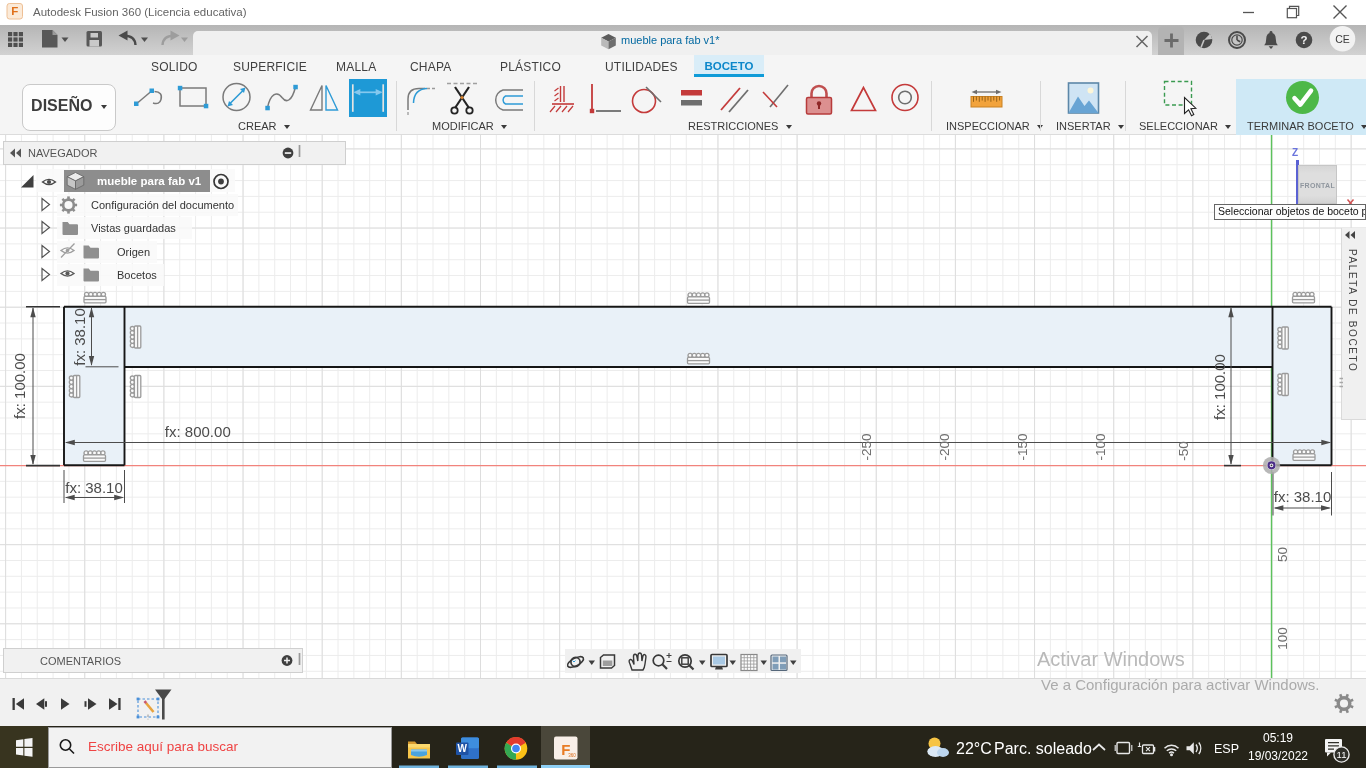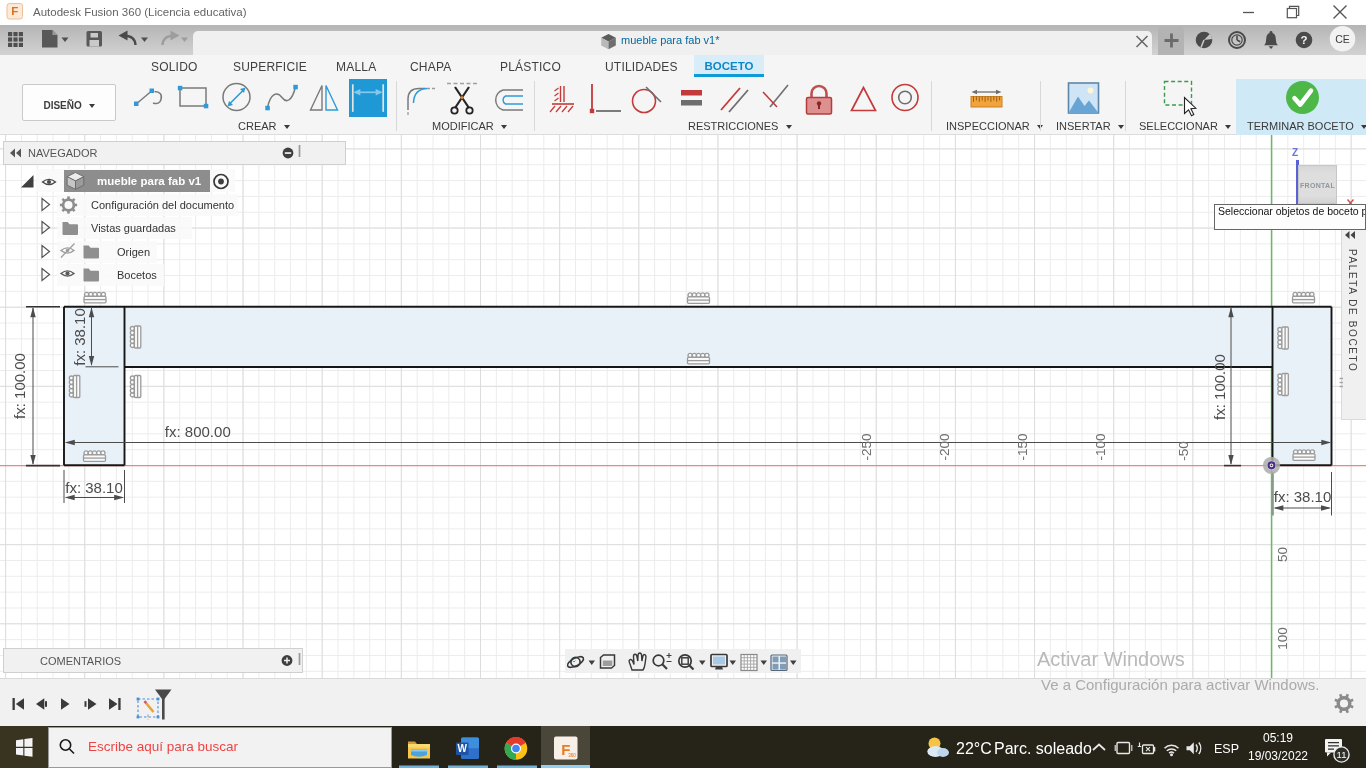--- a/index.html
+++ b/index.html
@@ -9,34 +9,34 @@
 #title-txt{left:33px;top:5.5px;font-size:11.5px;color:#646464}
 
 #qat{left:0;top:25px;width:1366px;height:30px;background:linear-gradient(#b5b5b5,#d2d2d2)}
 #doctab{left:193px;top:31px;width:959px;height:24px;background:#f0f0f0;border-radius:5px 5px 0 0}
 #doctab-txt{left:621px;top:34px;font-size:11px;color:#0369a1}
 #plustab{left:1158px;top:26px;width:26px;height:29px;background:#b3b3b3;border-radius:5px 5px 0 0}
 
 #ribbon{left:0;top:55px;width:1366px;height:80px;background:#f5f5f5;border-bottom:1px solid #dcdcdc}
 .menutab{top:60px;font-size:12px;color:#404040;letter-spacing:.2px}
 #tab-boceto{left:694px;top:55px;width:70px;height:22px;background:#d9edf8;border-bottom:3.5px solid #0e9bd8;color:#0d87ca;font-size:11.5px;font-weight:bold;text-align:center;padding-top:5px}
-#diseno{left:22px;top:84px;width:94px;height:37px;background:#fdfdfd;border:1px solid #c9c9c9;border-radius:2px;text-align:center;line-height:41px;font-size:10px;font-weight:bold;color:#3d3d3d}
+#diseno{left:22px;top:84px;width:94px;height:47px;background:#fdfdfd;border:1px solid #c9c9c9;border-radius:8px;text-align:center;line-height:41px;font-size:16px;font-weight:bold;color:#3d3d3d}
 .glabel{top:120px;font-size:11px;color:#3a3a3a;white-space:nowrap}
 .gdiv{top:81px;width:1px;height:50px;background:#d8d8d8}
 #terminarbg{left:1236px;top:79px;width:130px;height:56px;background:#cfe9f6}
 .caret{display:inline-block;width:0;height:0;border-left:3.5px solid transparent;border-right:3.5px solid transparent;border-top:4.5px solid #3a3a3a;vertical-align:middle;margin-left:4px}
 
 .panelhdr{background:#f1f1f1;border:1px solid #cfcfcf;font-size:11px;color:#555}
 #navhdr{left:3px;top:141px;width:343px;height:24px}
 #comhdr{left:3px;top:648px;width:300px;height:25px}
 .navrow{position:absolute;background:rgba(249,249,249,.85)}
 #viewbar{left:565px;top:649px;width:236px;height:24px;background:#f0f0f0}
 #paleta{left:1341px;top:228px;width:25px;height:192px;background:#f0f0f0;border-left:1px solid #dadada;border-bottom:1px solid #dadada}
 #paleta-txt{left:1344px;top:249px;width:14px;font-size:10px;color:#444;writing-mode:vertical-rl;letter-spacing:1.6px}
-#tooltip{left:1214px;top:204px;width:152px;height:26px;background:#fdfdfd;border:1px solid #666;font-size:10.5px;color:#111;padding-left:3px;white-space:nowrap;overflow:hidden}
+#tooltip{left:1214px;top:204px;width:152px;height:16px;background:#fdfdfd;border:1px solid #666;font-size:10.5px;color:#111;padding-left:3px;white-space:nowrap;overflow:hidden}
 #frontal{left:1298px;top:165px;width:39px;height:39px;background:linear-gradient(#d6d6d6,#dedede 20%,#dedede 80%,#d2d2d2);border:1px solid #c6c6c6;text-align:center;font-size:7px;font-weight:bold;color:#8f969e;line-height:39px;letter-spacing:.3px}
 #zline{left:1296px;top:160px;width:2.5px;height:44px;background:#5b62d3}
 #zlabel{left:1292px;top:147px;font-size:10px;font-weight:bold;color:#6a74dd}
 #wm1{left:1037px;top:648px;font-size:20px;color:#b9b9b9}
 #wm2{left:1041px;top:676px;font-size:15px;color:#ababab}
 
 #timeline{left:0;top:678px;width:1366px;height:48px;background:#f1f1f1;border-top:1px solid #d9d9d9}
 
 #taskbar{left:0;top:726px;width:1366px;height:42px;background:#262419}
 #startbtn{left:0;top:726px;width:48px;height:42px;background:#38341f}

